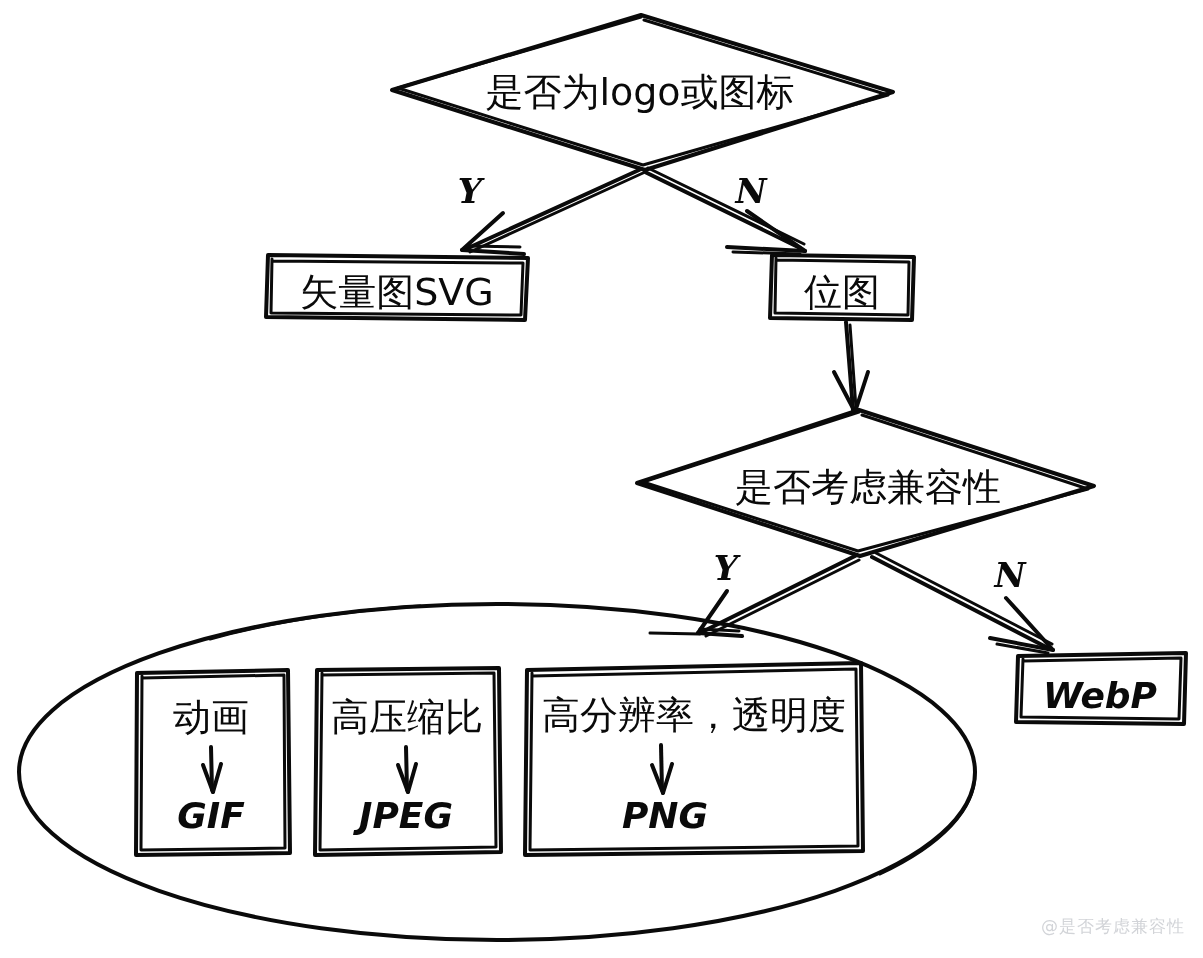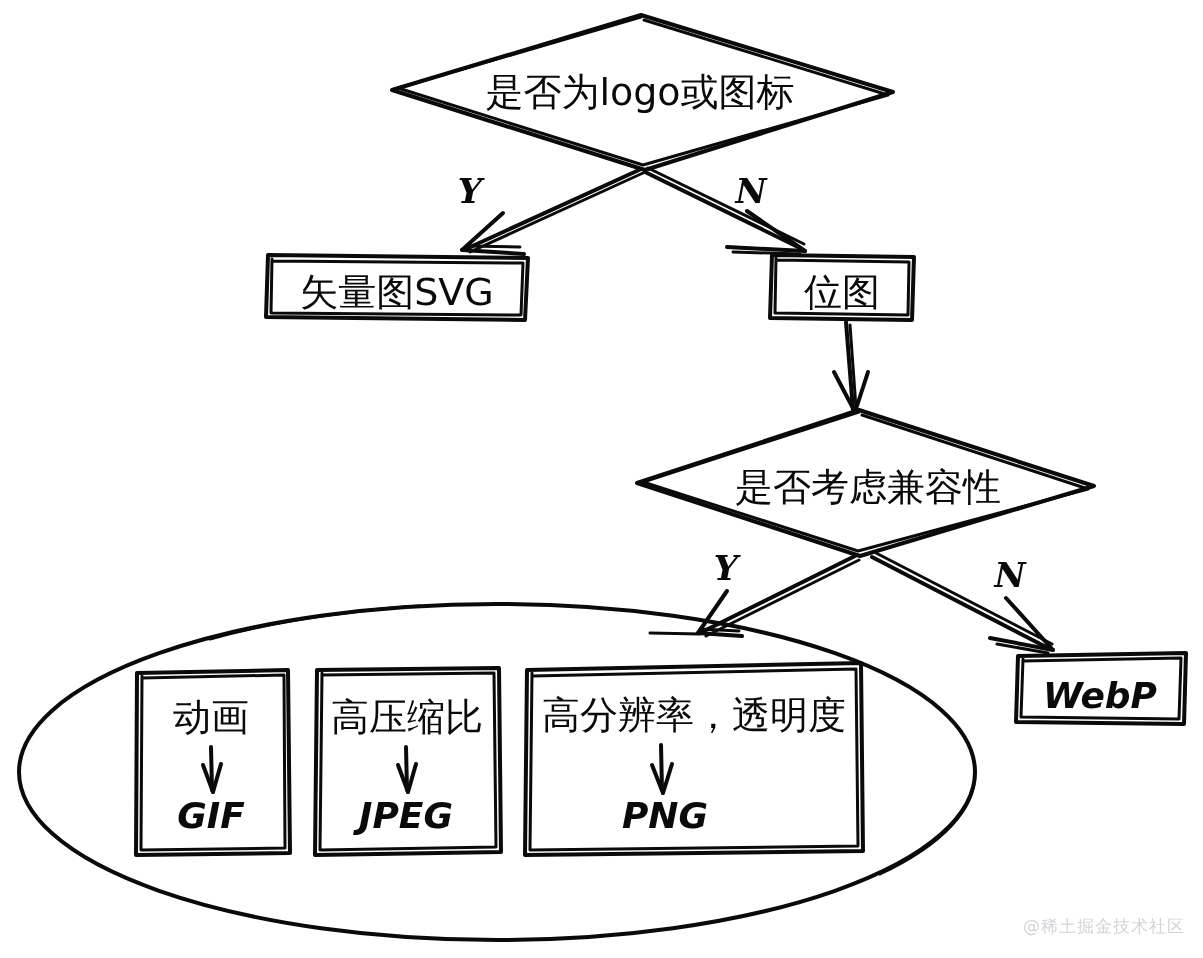--- a/index.html
+++ b/index.html
@@ -182,15 +182,15 @@
       <path class="stroke-ink" stroke-width="3" d="M 532 676 L 856 669 L 858 846 L 530 850 L 532 673"></path>
       <text class="cjk-label" x="694" y="728" text-anchor="middle">高分辨率，透明度</text>
       <path class="stroke-ink" stroke-width="4" d="M 661 745 L 662 790"></path>
       <path class="stroke-ink" stroke-width="4" d="M 663 793 L 652 765"></path>
       <path class="stroke-ink" stroke-width="4" d="M 663 793 L 672 764"></path>
       <text class="latin-label" x="665" y="828" text-anchor="middle">PNG</text>
     </g>
 
   </svg>
 
-  <div class="watermark">@稀土掘金技术社区</div>
+  <div class="watermark">@是否考虑兼容性</div>
 
 </div>
 
 </body></html>

